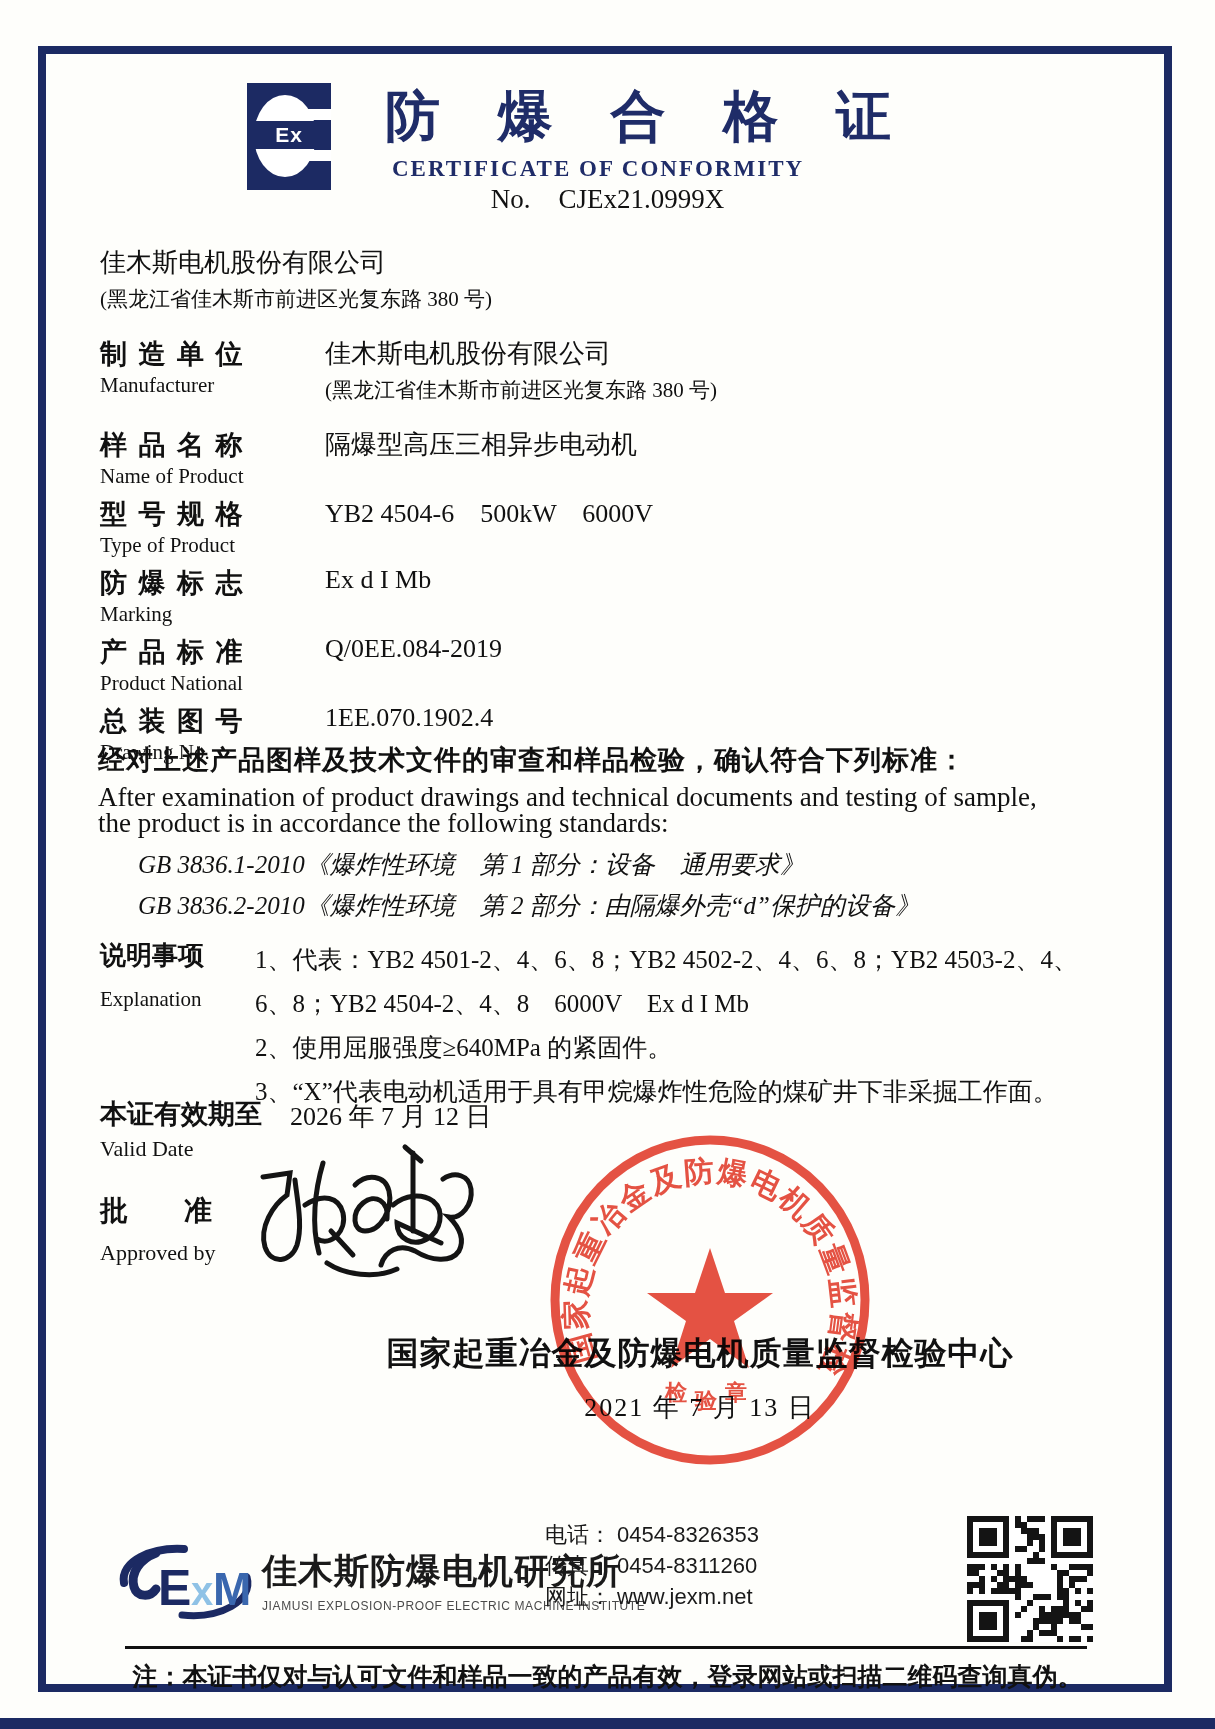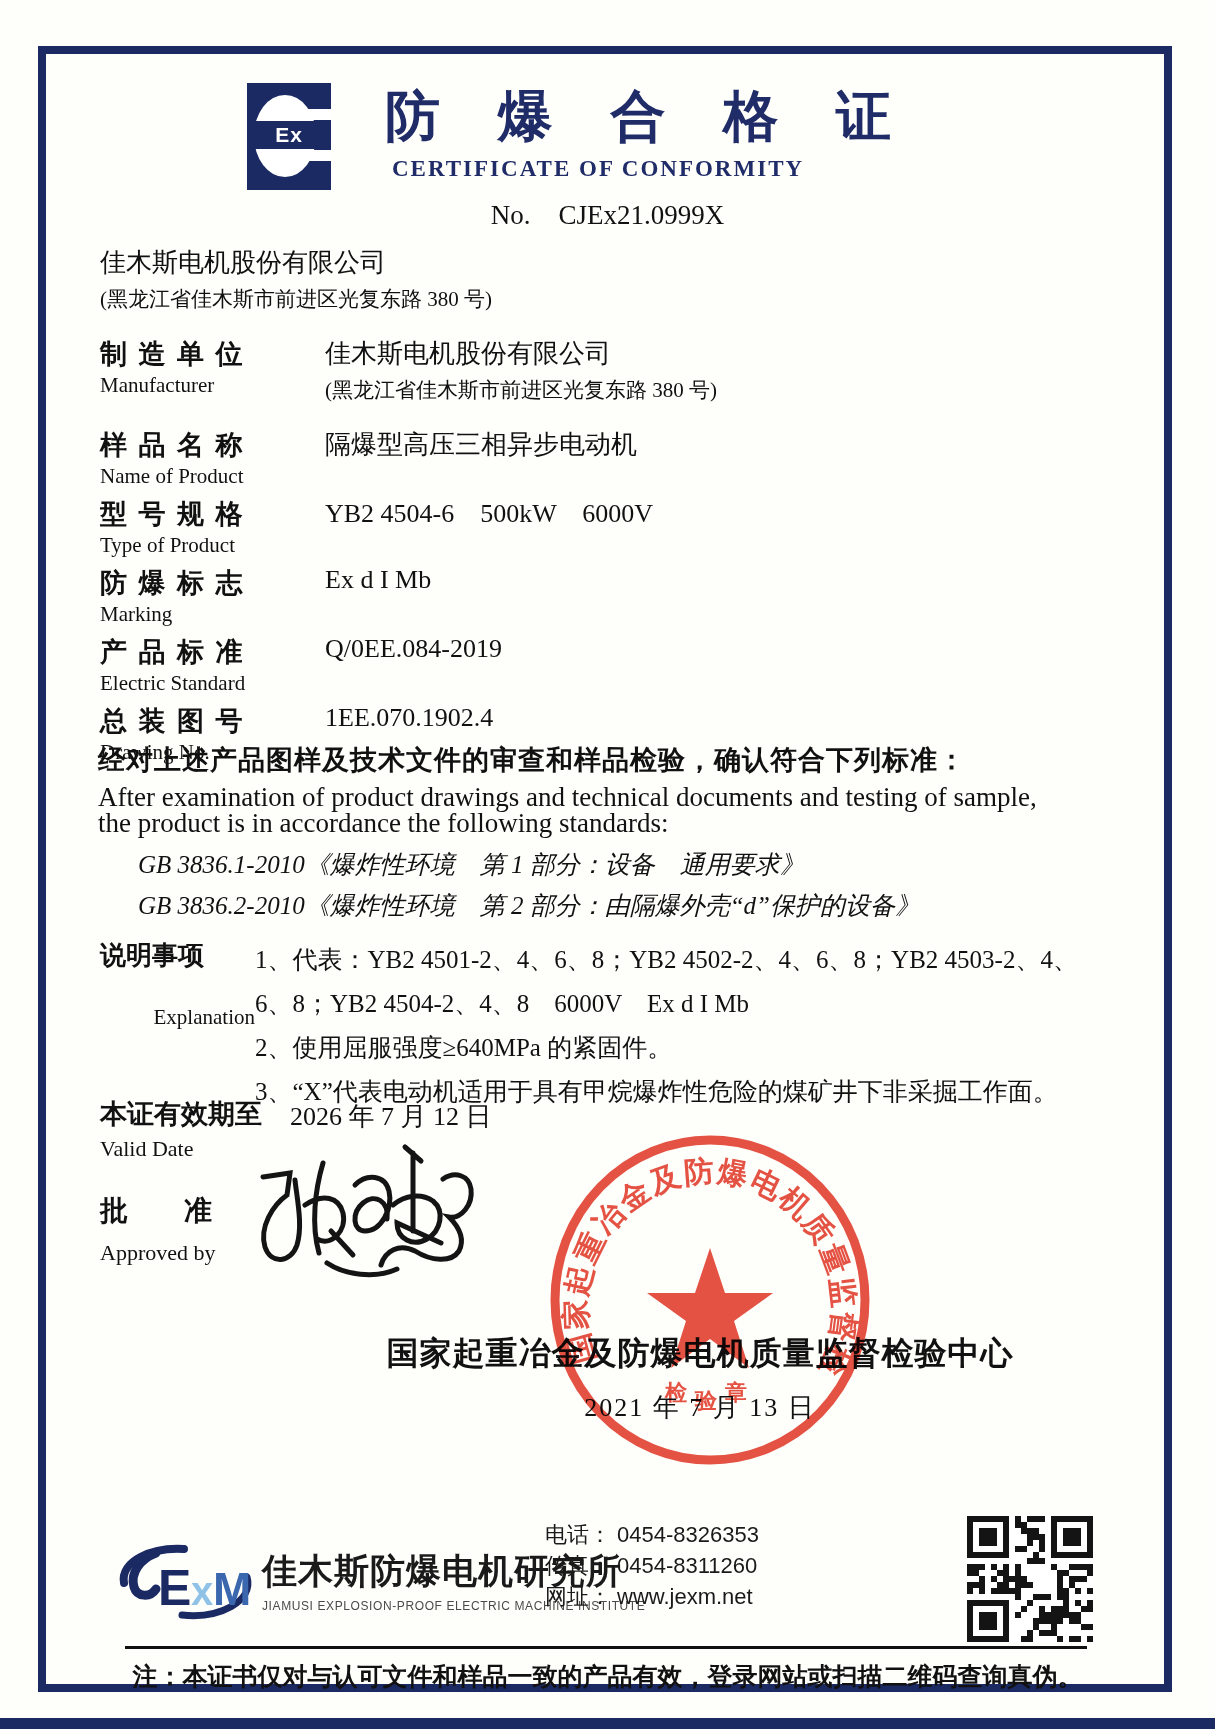--- a/index.html
+++ b/index.html
@@ -19,21 +19,21 @@
   .exlogo .extxt{position:absolute;left:0;top:38px;width:84px;height:28px;color:#ffffff;
                  font-family:"Liberation Sans","DejaVu Sans",sans-serif;font-weight:bold;
                  font-size:21px;line-height:28px;text-align:center;letter-spacing:1px;}
   .exlogo .jhook{position:absolute;left:24px;top:70px;width:26px;height:18px;
                  border:5px solid #ffffff;border-top:none;border-right:none;border-radius:0 0 0 16px;box-sizing:border-box;}
 
   .title-cn{position:absolute;left:385px;top:80px;width:420px;font-size:55px;font-weight:bold;
             color:#1f2c68;letter-spacing:22px;white-space:nowrap;}
   .title-en{position:absolute;left:392px;top:156px;width:430px;font-size:23px;font-weight:bold;
             color:#1f2c68;letter-spacing:2px;white-space:nowrap;}
-  .cert-no{position:absolute;left:0;top:200px;width:1215px;text-align:center;font-size:27px;color:#111;}
+  .cert-no{position:absolute;left:0;top:184px;width:1215px;text-align:center;font-size:27px;color:#111;}
   .cert-no .gap{display:inline-block;width:28px;}
 
   
   .fields{position:absolute;left:100px;top:245px;width:990px;}
   .frow{display:flex;margin-bottom:7px;}
   .frow.has-sub{margin-bottom:23px;}
   .flabel{width:225px;flex:0 0 225px;}
   .flabel .cn{font-size:27px;font-weight:bold;letter-spacing:2px;
               font-family:"Liberation Sans","DejaVu Sans",sans-serif;color:#111;}
   .flabel .en{font-size:21px;color:#111;margin-top:1px;}
@@ -45,21 +45,21 @@
   .st-cn{font-size:27px;font-weight:bold;color:#111;
          font-family:"Liberation Sans","DejaVu Sans",sans-serif;letter-spacing:1px;}
   .st-en{font-size:27px;color:#111;width:940px;margin-top:6px;line-height:26px;}
   .standards{margin-top:8px;font-style:italic;}
   .standards .std{font-size:25px;color:#111;margin-left:40px;line-height:41px;}
 
   
   .explain{position:absolute;left:100px;top:938px;width:1010px;display:flex;}
   .ex-label{width:155px;flex:0 0 155px;}
   .ex-label .cn{font-size:26px;font-weight:bold;font-family:"Liberation Sans","DejaVu Sans",sans-serif;color:#111;}
-  .ex-label .en{font-size:21px;color:#111;margin-top:32px;text-align:right;}
+  .ex-label .en{font-size:21px;color:#111;margin-top:14px;}
   .ex-items{width:855px;}
   .ex-items .item{font-size:25px;color:#111;line-height:44px;}
 
   
   .valid-label{position:absolute;left:100px;top:1096px;}
   .valid-label .cn{font-size:27px;font-weight:bold;font-family:"Liberation Sans","DejaVu Sans",sans-serif;color:#111;}
   .valid-label .en{font-size:22px;margin-top:4px;color:#111;}
   .valid-value{position:absolute;left:290px;top:1099px;font-size:26px;color:#111;}
   .approve-label{position:absolute;left:100px;top:1192px;}
   .approve-label .cn{font-size:28px;font-weight:bold;font-family:"Liberation Sans","DejaVu Sans",sans-serif;
@@ -164,21 +164,21 @@
         </div>
         <div class="fvalue">
           <div class="val">Ex d I Mb</div>
 
         </div>
       </div>
 
       <div class="frow">
         <div class="flabel">
           <div class="cn">产 品 标 准</div>
-          <div class="en">Electric Standard</div>
+          <div class="en">Product National</div>
         </div>
         <div class="fvalue">
           <div class="val">Q/0EE.084-2019</div>
 
         </div>
       </div>
 
       <div class="frow">
         <div class="flabel">
           <div class="cn">总 装 图 号</div>

